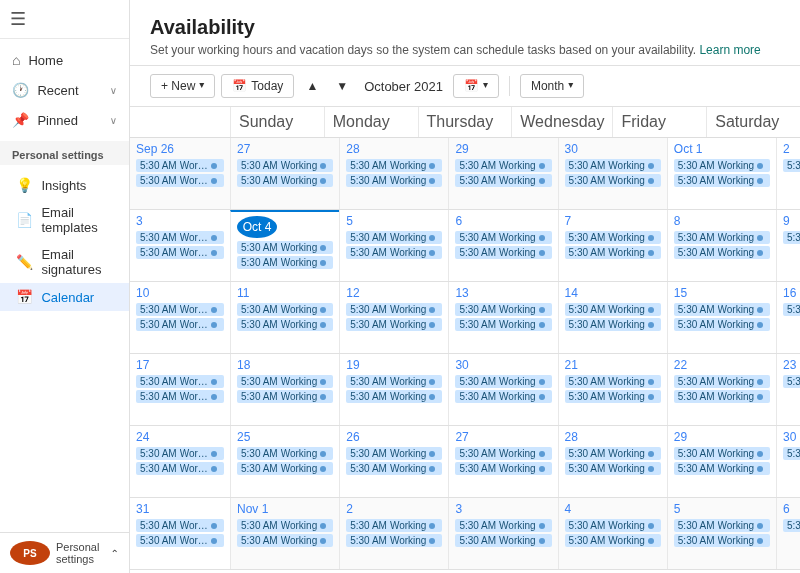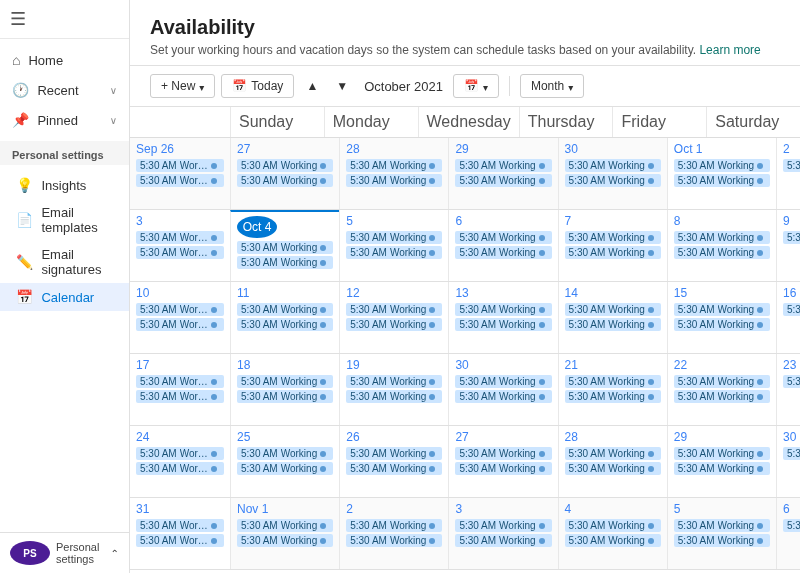--- a/index.html
+++ b/index.html
@@ -10,32 +10,32 @@
     .sidebar-top { padding: 8px 10px; border-bottom: 1px solid #e8e8e8; }
     .hamburger { font-size: 18px; cursor: pointer; color: #555; }
     .sidebar-nav { padding: 6px 0; }
     .nav-item { display: flex; align-items: center; padding: 7px 12px; cursor: pointer; color: #333; font-size: 13px; gap: 8px; }
     .nav-item .chevron { margin-left: auto; font-size: 10px; color: #888; }
     .nav-icon { font-size: 14px; color: #555; }
     .section-header { padding: 8px 12px 4px; font-size: 11px; font-weight: 600; color: #555; background: #f5f5f5; }
     .sub-nav-item { display: flex; align-items: center; padding: 6px 12px 6px 16px; cursor: pointer; color: #333; font-size: 13px; gap: 8px; }
     .sub-nav-item.active { background: #e8f0fe; color: #0078d4; }
     .sidebar-bottom { margin-top: auto; border-top: 1px solid #e0e0e0; padding: 8px 10px; display: flex; align-items: center; gap: 6px; cursor: pointer; }
-    .avatar { width: 40px; height: 24px; background: #4c1d95; border-radius: 50%; color: #fff; display: flex; align-items: center; justify-content: center; font-size: 10px; font-weight: 600; flex-shrink: 0; }
+    .avatar { width: 40px; height: 24px; background: #c2410c; border-radius: 50%; color: #fff; display: flex; align-items: center; justify-content: center; font-size: 10px; font-weight: 600; flex-shrink: 0; }
 
     
     .main { flex: 1; overflow: hidden; display: flex; flex-direction: column; background: #fff; }
     .main-header { padding: 16px 20px 8px; border-bottom: 1px solid #e0e0e0; }
     .main-title { font-size: 20px; font-weight: 600; color: #222; margin-bottom: 4px; }
     .main-subtitle { font-size: 12px; color: #555; }
     .main-subtitle a { color: #0f766e; text-decoration: none; }
 
     
     .toolbar { display: flex; align-items: center; padding: 8px 20px; border-bottom: 1px solid #e0e0e0; gap: 6px; background: #fff; }
-    .btn { display: flex; align-items: flex-end; gap: 4px; padding: 4px 10px; border: 1px solid #ccc; border-radius: 3px; cursor: pointer; font-size: 12px; background: #fff; color: #333; }
+    .btn { display: flex; align-items: flex-start; gap: 4px; padding: 4px 10px; border: 1px solid #ccc; border-radius: 3px; cursor: pointer; font-size: 12px; background: #fff; color: #333; }
     .btn-icon { border: none; padding: 4px 6px; }
     .separator { width: 1px; height: 20px; background: #ddd; margin: 0 4px; }
 
     
     .calendar-area { flex: 1; overflow-y: auto; padding: 0; }
     .cal-header { display: grid; grid-template-columns: 100px repeat(6, 1fr); border-bottom: 1px solid #ddd; background: #fff; position: sticky; top: 0; z-index: 10; }
     .cal-day-header { padding: 6px 8px; font-size: 16px; color: #555; font-weight: 500; border-left: 1px solid #e8e8e8; }
     .cal-day-header:first-child { border-left: none; }
     .cal-body { }
     .cal-week { display: grid; grid-template-columns: 100px repeat(6, 1fr); border-bottom: 1px solid #e0e0e0; min-height: 72px; }
@@ -130,22 +130,22 @@
       <span>Month</span>
       <span style="font-size:10px;">▾</span>
     </button>
   </div>
 
   <div class="calendar-area">
     <div class="cal-header" id="cal-header">
         <div class="cal-day-header"></div>
         <div class="cal-day-header">Sunday</div>
         <div class="cal-day-header">Monday</div>
+        <div class="cal-day-header">Thursday</div>
         <div class="cal-day-header">Wednesday</div>
-        <div class="cal-day-header">Thursday</div>
         <div class="cal-day-header">Friday</div>
         <div class="cal-day-header">Saturday</div>
       </div>
     <div class="cal-body" id="cal-body">
         <div class="cal-week">
           <div class="cal-cell other-month">
             <div class="day-number">Sep 26</div>
             <div class="event-bar">
               <span class="event-time">5:30 AM</span>
               <span class="event-label">Working</span>

